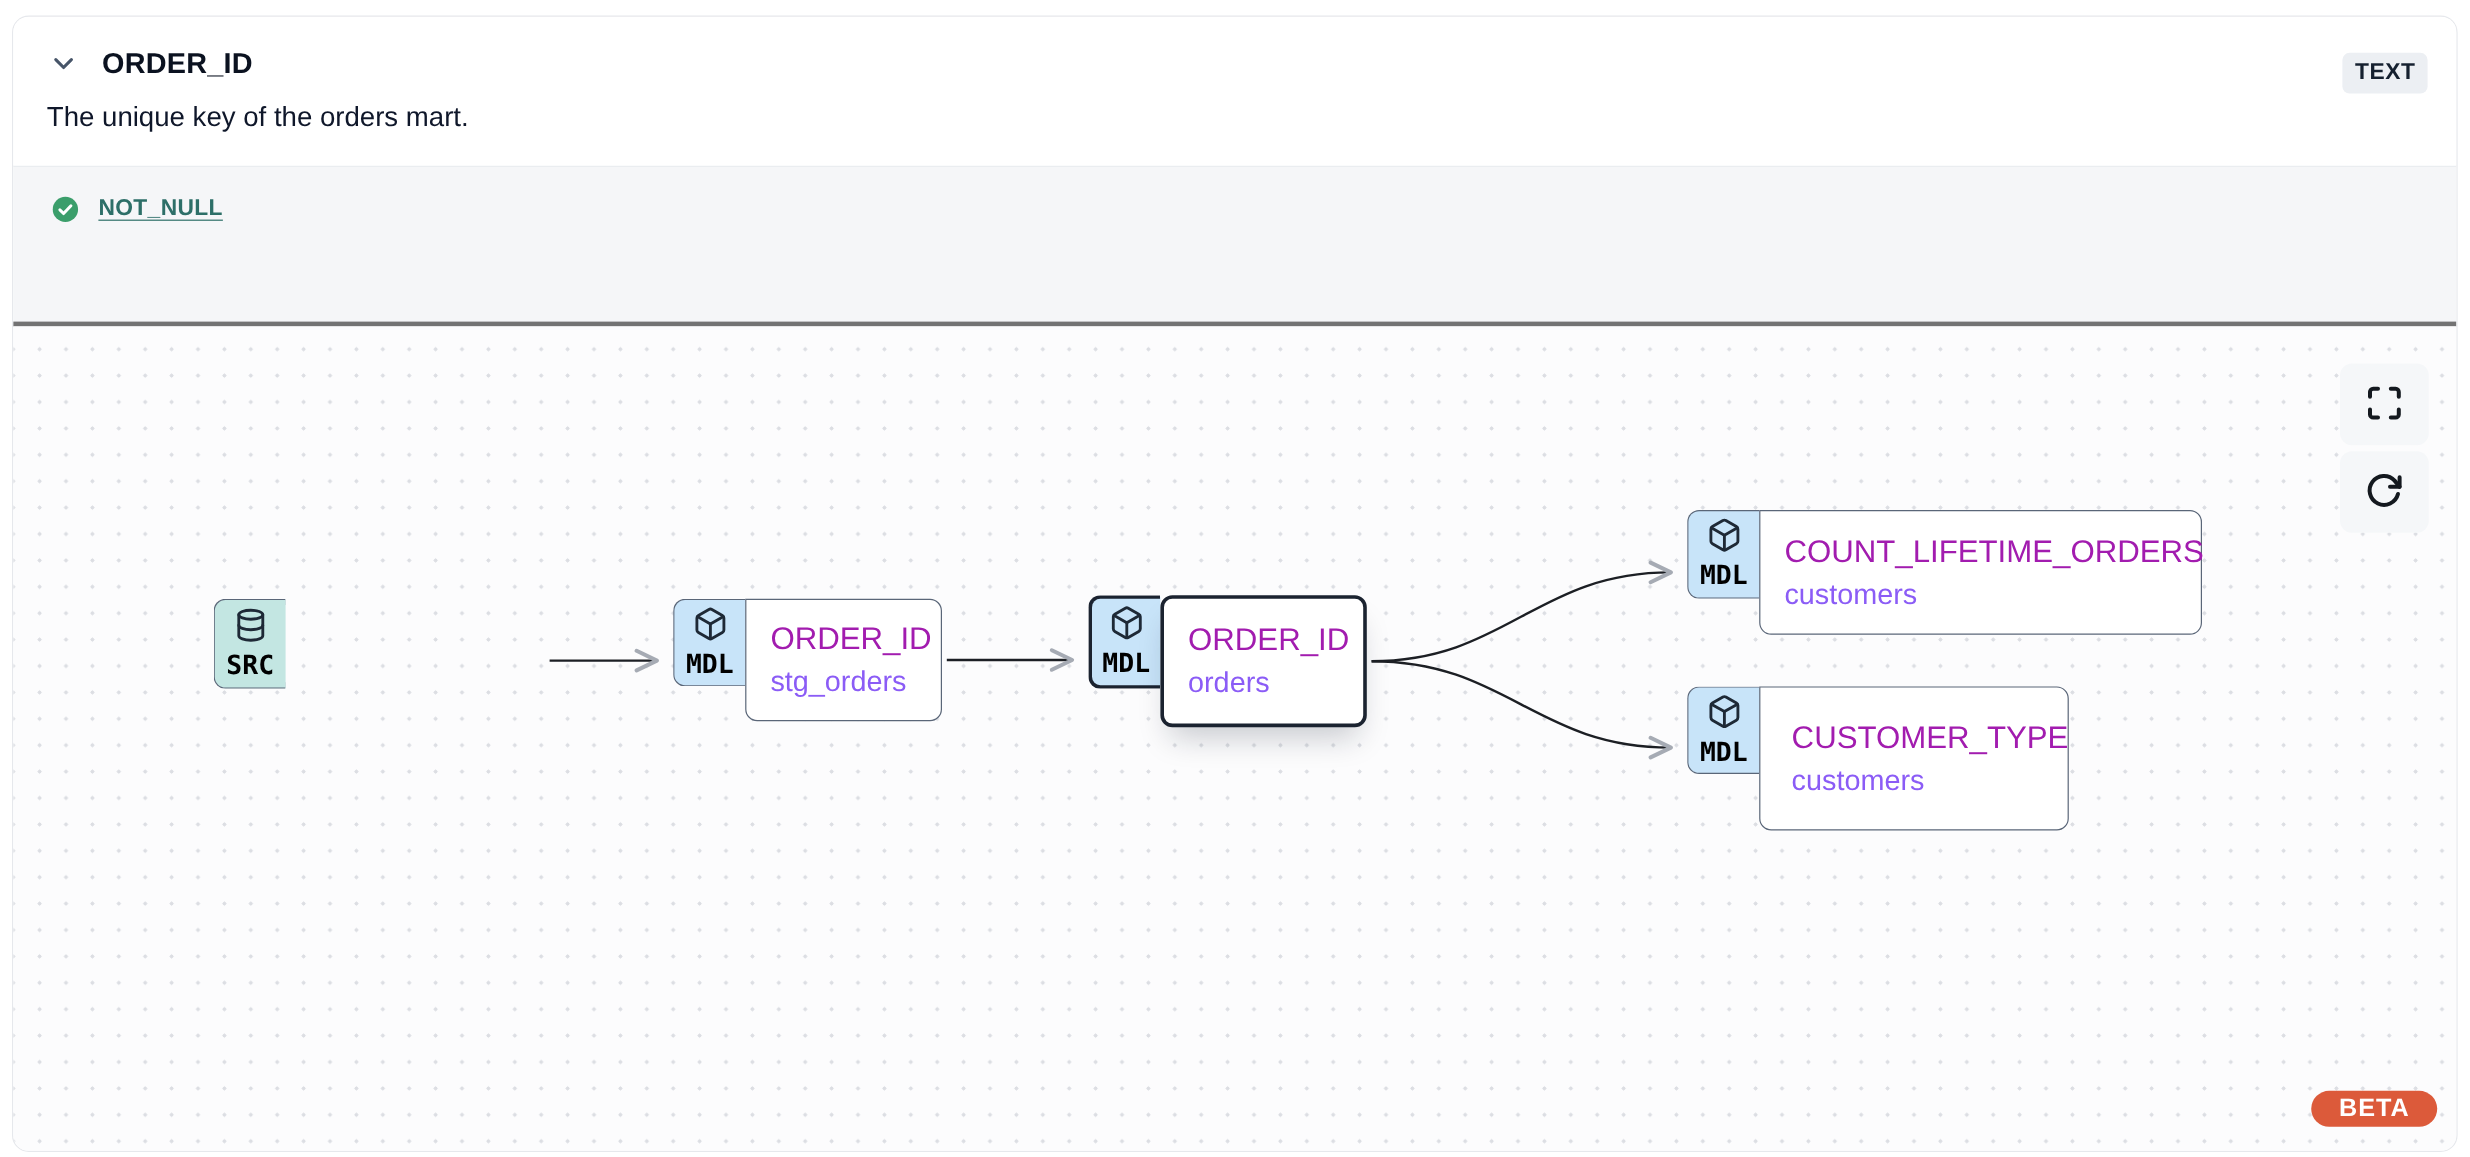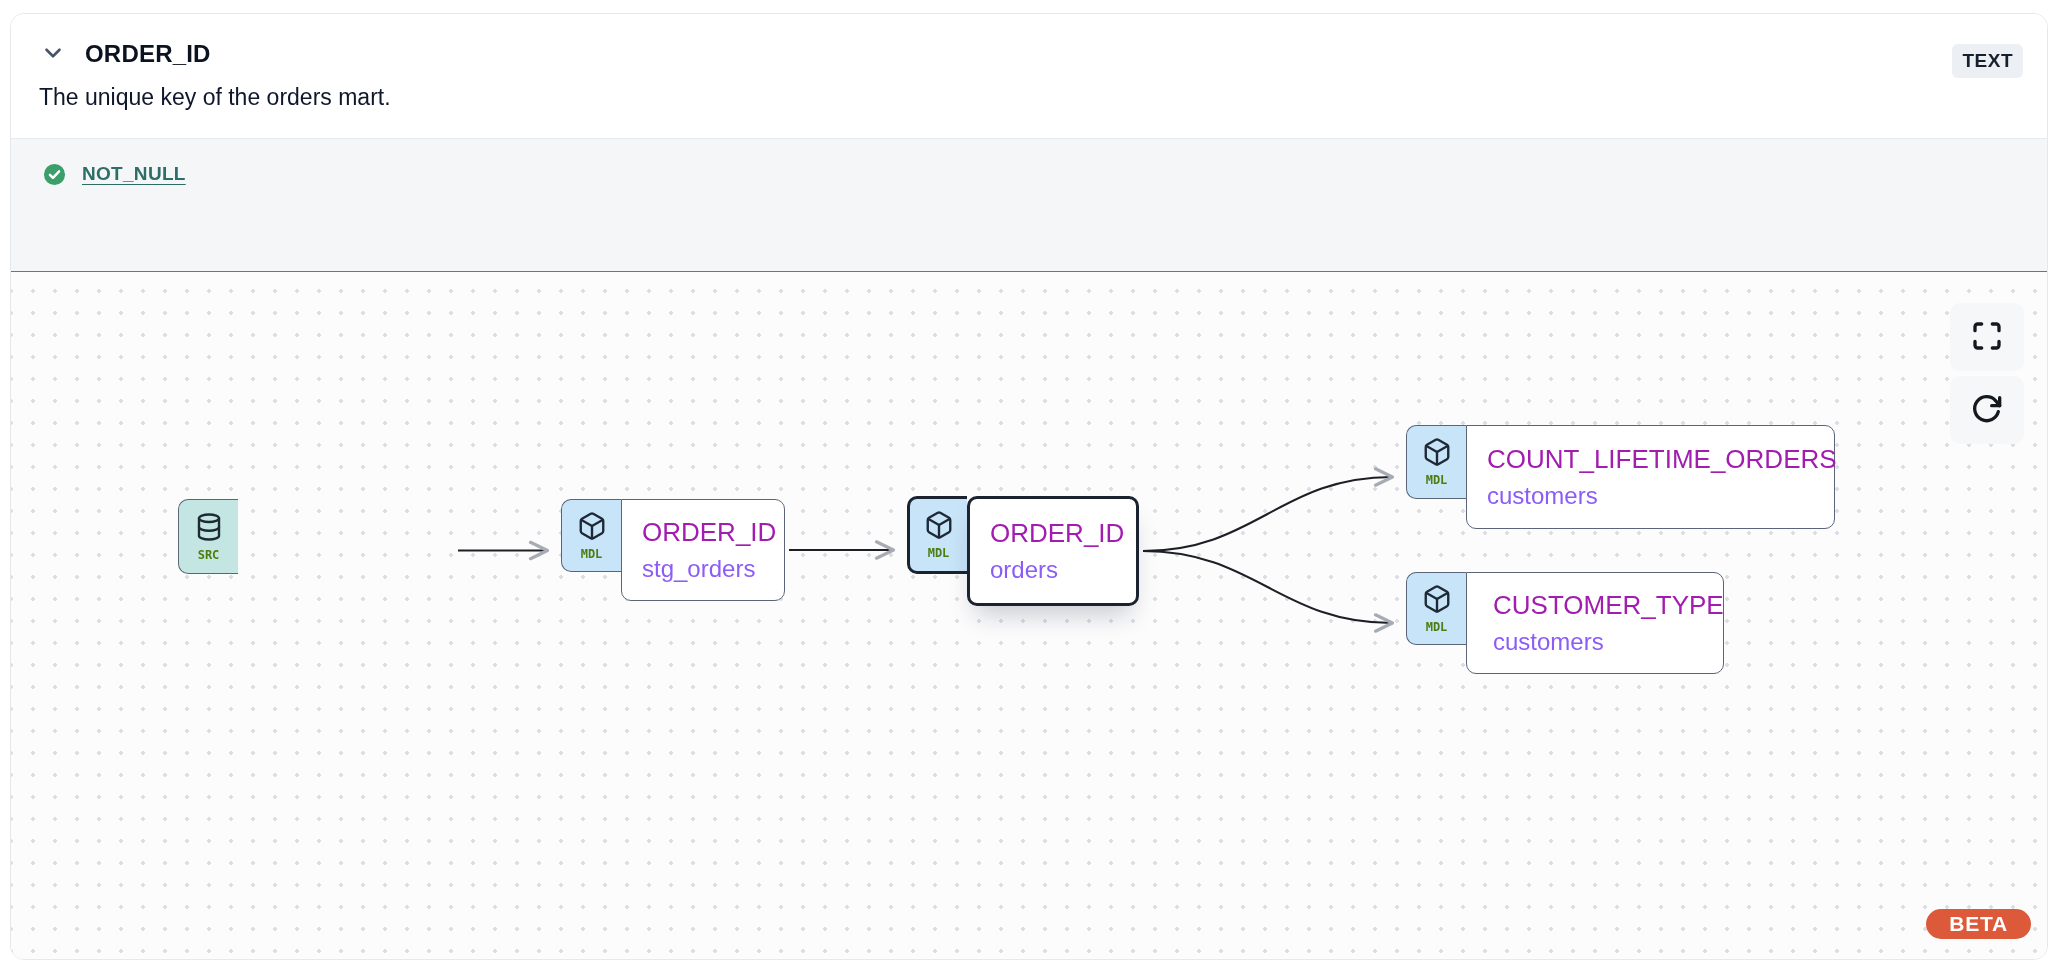--- a/index.html
+++ b/index.html
@@ -10,39 +10,39 @@
   
   .hdr{position:relative;height:124px;background:#fff;padding:0 24px 0 28px;box-sizing:border-box;flex:0 0 auto;}
   .title-row{display:flex;align-items:center;gap:18px;padding-top:26px;}
   .chev-btn{width:28px;height:28px;border:none;background:transparent;padding:0;cursor:pointer;color:#475569;display:flex;align-items:center;justify-content:center;}
   .page-title{font-size:24px;font-weight:700;color:#0b1220;letter-spacing:0.2px;}
   .type-badge{position:absolute;right:24px;top:30px;background:#eceff3;color:#15202f;font-size:19px;font-weight:600;
     letter-spacing:0.5px;padding:6px 10px;border-radius:6px;}
   .descr{margin-top:16px;font-size:23px;color:#0f172a;}
 
   
-  .tests{background:#f5f6f8;border-top:1px solid #e8eaee;border-bottom:1px solid #737373;height:134px;box-sizing:border-box;
+  .tests{background:#f5f6f8;border-top:1px solid #e8eaee;border-bottom:4px solid #737373;height:134px;box-sizing:border-box;
     padding:22px 0 0 32px;display:flex;flex-direction:column;gap:22px;flex:0 0 auto;}
   .test-row{display:flex;align-items:center;gap:16px;height:26px;}
   .check{width:23px;height:23px;display:inline-flex;}
   .test-link{font-size:19px;font-weight:600;color:#2d6f68;text-decoration:underline;text-underline-offset:4px;cursor:pointer;letter-spacing:0.3px;}
 
   
   .canvas{position:relative;flex:1;background-color:#fcfcfd;
     background-image:radial-gradient(circle,#dcdee3 1.6px,transparent 1.7px);
     background-size:22px 22px;background-position:11px 8px;overflow:hidden;}
   .edges{position:absolute;left:0;top:0;pointer-events:none;}
 
   
   .node{position:absolute;display:flex;align-items:flex-start;cursor:pointer;}
   .tab{width:60px;box-sizing:border-box;border:1px solid #5a6678;border-right:none;border-radius:10px 0 0 10px;
     display:flex;flex-direction:column;align-items:center;justify-content:center;gap:2px;color:#1e2936;}
   .tab.kind-SRC{background:#c3e6e2;}
   .tab.kind-MDL{background:#c8e4f9;}
-  .tab-label{font-family:"DejaVu Sans Mono",monospace;font-size:12px;font-weight:600;letter-spacing:0px;color:#4d7c0f;}
+  .tab-label{font-family:"DejaVu Sans Mono",monospace;font-size:22px;font-weight:600;letter-spacing:0px;color:#000000;}
   .ncard{box-sizing:border-box;background:#ffffff;border:1px solid #5a6678;border-radius:10px;border-top-left-radius:0;
     display:flex;flex-direction:column;justify-content:center;gap:7px;padding:0 20px;white-space:nowrap;}
   .ntitle{font-size:26px;font-weight:500;color:#a21caf;}
   .nsub{font-size:24px;color:#8b5cf6;}
   .node.selected .tab{border:3px solid #1b2330;border-right:none;}
   .node.selected .ncard{border:3px solid #1b2330;border-radius:10px;box-shadow:0 16px 26px -8px rgba(15,23,42,0.22);}
 
   
   .controls{position:absolute;top:31px;right:23px;display:flex;flex-direction:column;gap:5px;}
   .ctrl-btn{width:74px;height:68px;border:none;border-radius:10px;background:#f5f7f9;cursor:pointer;
@@ -151,21 +151,21 @@
           </div>
           <div class="node" style="left: 1395px; top: 300px;">
             <div class="tab kind-MDL" style="height: 73px;">
               <span><svg width="30" height="30" viewBox="0 0 24 24" fill="none" stroke="#1e2936" stroke-width="1.9" stroke-linecap="round" stroke-linejoin="round">
                   <path d="M21 16V8a2 2 0 0 0-1-1.73l-7-4a2 2 0 0 0-2 0l-7 4A2 2 0 0 0 3 8v8a2 2 0 0 0 1 1.73l7 4a2 2 0 0 0 2 0l7-4A2 2 0 0 0 21 16z"></path>
                   <polyline points="3.6 7.2 12 12 20.4 7.2"></polyline>
                   <line x1="12" y1="21.6" x2="12" y2="12"></line>
                 </svg></span>
               <span class="tab-label">MDL</span>
             </div>
-            <div class="ncard" style="width: 258px; height: 102px; padding-left: 26px;">
+            <div class="ncard" style="width: 258px; height: 120px; padding-left: 26px;">
               <div class="ntitle">CUSTOMER_TYPE</div>
               <div class="nsub">customers</div>
             </div>
           </div>
         </div>
 
       <div class="controls">
         <button class="ctrl-btn">
           <span>
             <svg width="32" height="32" viewBox="0 0 24 24" fill="none" stroke="currentColor" stroke-width="2.5" stroke-linecap="round" stroke-linejoin="round">

